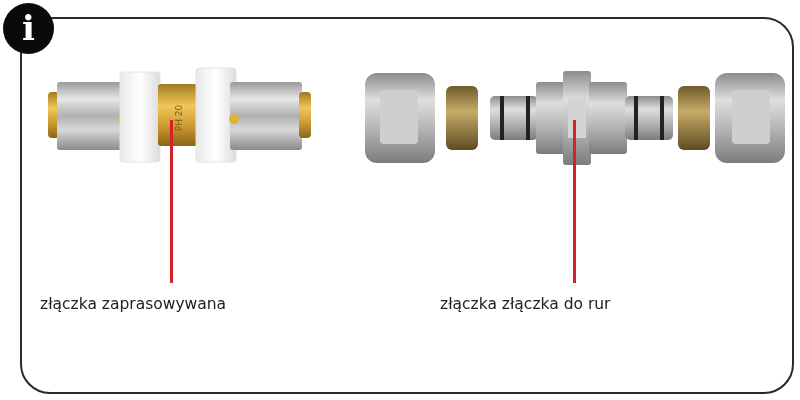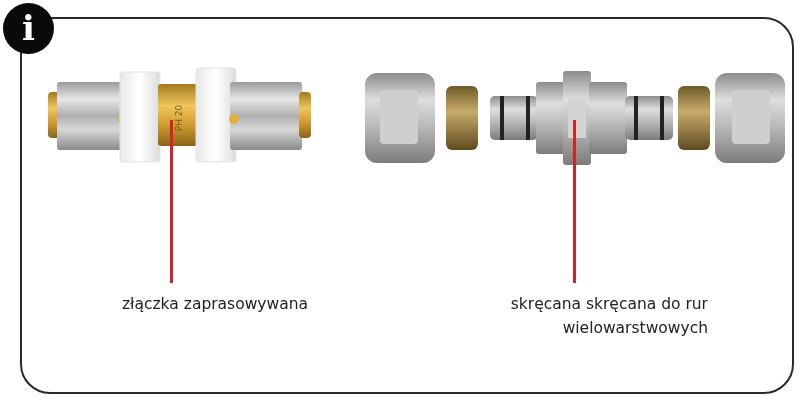--- a/index.html
+++ b/index.html
@@ -1,20 +1,20 @@
 <!DOCTYPE html>
 <html><head>
 <meta charset="utf-8">
 <style>
   html, body { margin:0; padding:0; background:#ffffff; }
   body { width:800px; height:400px; position:relative; overflow:hidden; font-family:"DejaVu Sans", sans-serif; }
   .frame { position:absolute; left:20px; top:17px; width:774px; height:377px; border:2px solid #2a2a2a; border-radius:30px; box-sizing:border-box; }
   .info-badge { position:absolute; left:3px; top:3px; width:51px; height:51px; border-radius:50%; background:#0a0a0a; color:#fff; text-align:center; font-family:"DejaVu Serif", serif; font-weight:bold; font-size:34px; line-height:51px; }
   .pointer { position:absolute; width:3px; background:#d2232a; }
-  .caption { position:absolute; color:#222; font-size:15.5px; line-height:24px; text-align:right; }
+  .caption { position:absolute; color:#222; font-size:15.5px; line-height:24px; text-align:left; }
   svg.part { position:absolute; }
 </style>
 </head>
 <body>
 
 <div class="frame"></div>
 <div class="info-badge">i</div>
 
 <svg class="part" style="left:45px;top:62px" width="270" height="108" viewBox="0 0 270 108">
   <defs>
@@ -81,15 +81,14 @@
   <rect x="372" y="22" width="38" height="54" rx="4" fill="#cfcfcf"></rect>
 </svg>
 
 <div class="pointer" style="left:170px;top:120px;height:163px"></div>
 <div class="pointer" style="left:573px;top:120px;height:163px"></div>
 
 <div class="caption" style="left:40px;top:292px;width:268px">
   <div>złączka zaprasowywana</div>
 </div>
 <div class="caption" style="left:440px;top:292px;width:268px">
-  <div>skręcana skręcana do rur</div>
-  <div>wielowarstwowych</div>
+  <div>złączka złączka do rur</div>
 </div>
 
 </body></html>

